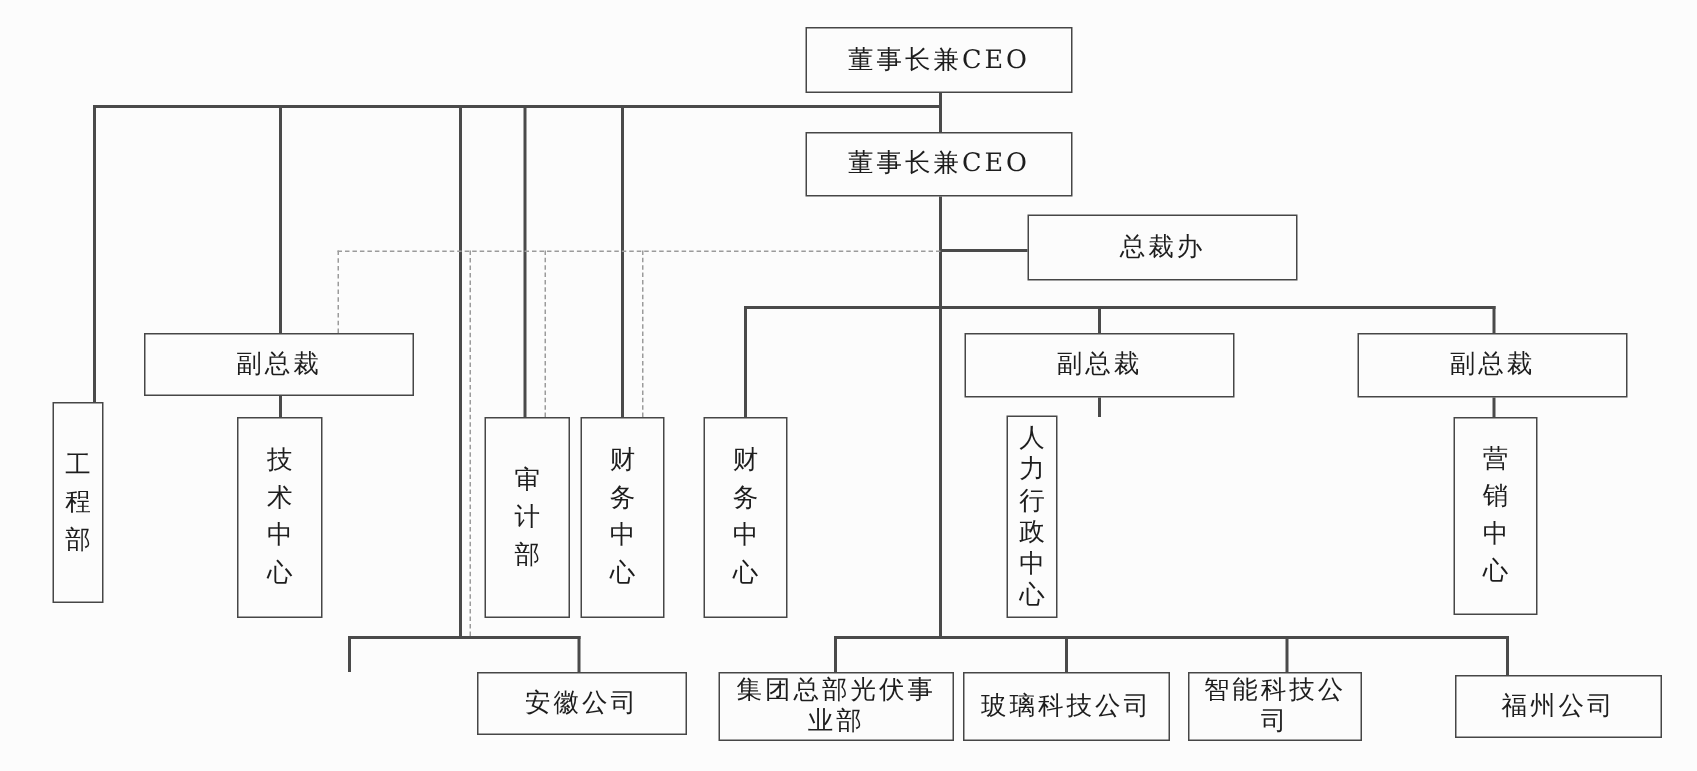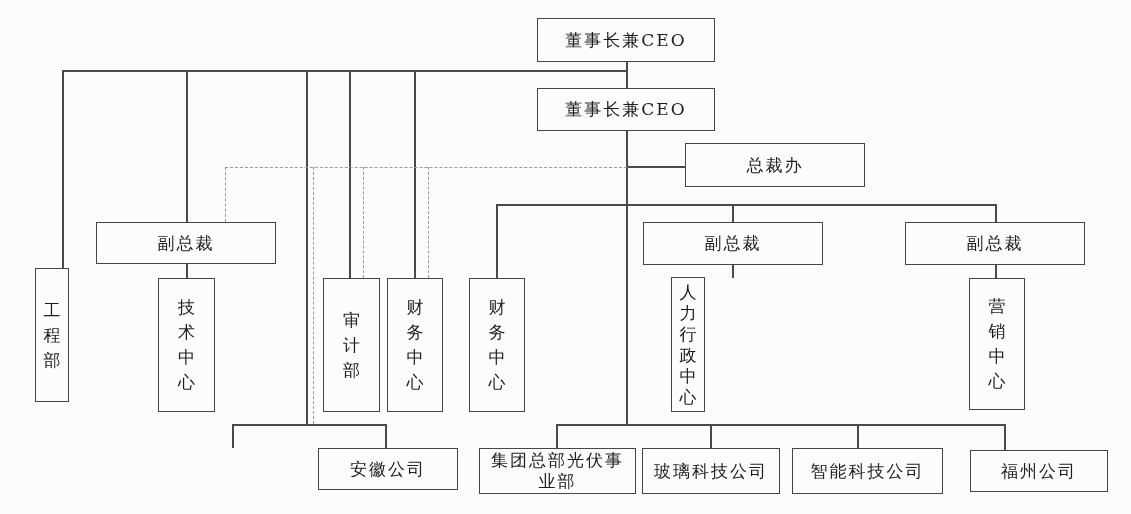--- a/index.html
+++ b/index.html
@@ -75,16 +75,16 @@
   <div class="box vbox" style="left:158px;top:278px;width:57px;height:134px">技术中心</div>
   <div class="box vbox" style="left:323px;top:278px;width:57px;height:134px">审计部</div>
   <div class="box vbox" style="left:387px;top:278px;width:56px;height:134px">财务中心</div>
   <div class="box vbox" style="left:469px;top:278px;width:56px;height:134px">财务中心</div>
   <div class="box vbox tall" style="left:671px;top:277px;width:33px;height:135px">人力行政中心</div>
   <div class="box vbox" style="left:969px;top:278px;width:56px;height:132px">营销中心</div>
 
   <div class="box bbox" style="left:318px;top:448px;width:140px;height:42px">安徽公司</div>
   <div class="box bbox" style="left:479px;top:448px;width:157px;height:46px">集团总部光伏事业部</div>
   <div class="box bbox" style="left:642px;top:448px;width:138px;height:46px">玻璃科技公司</div>
-  <div class="box bbox" style="left:792px;top:448px;width:151px;height:46px">智能科技公司</div>
+  <div class="box bbox" style="left:792px;top:448px;width:116px;height:46px">智能科技公司</div>
   <div class="box bbox" style="left:970px;top:450px;width:138px;height:42px">福州公司</div>
 
 </div>
 
 </body></html>

